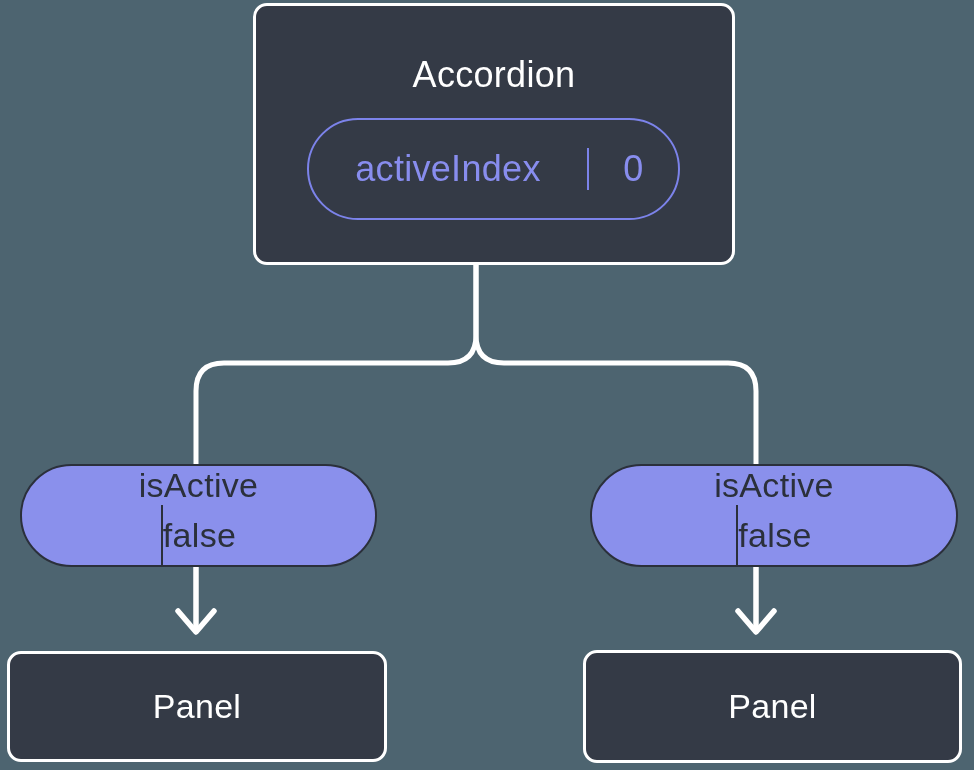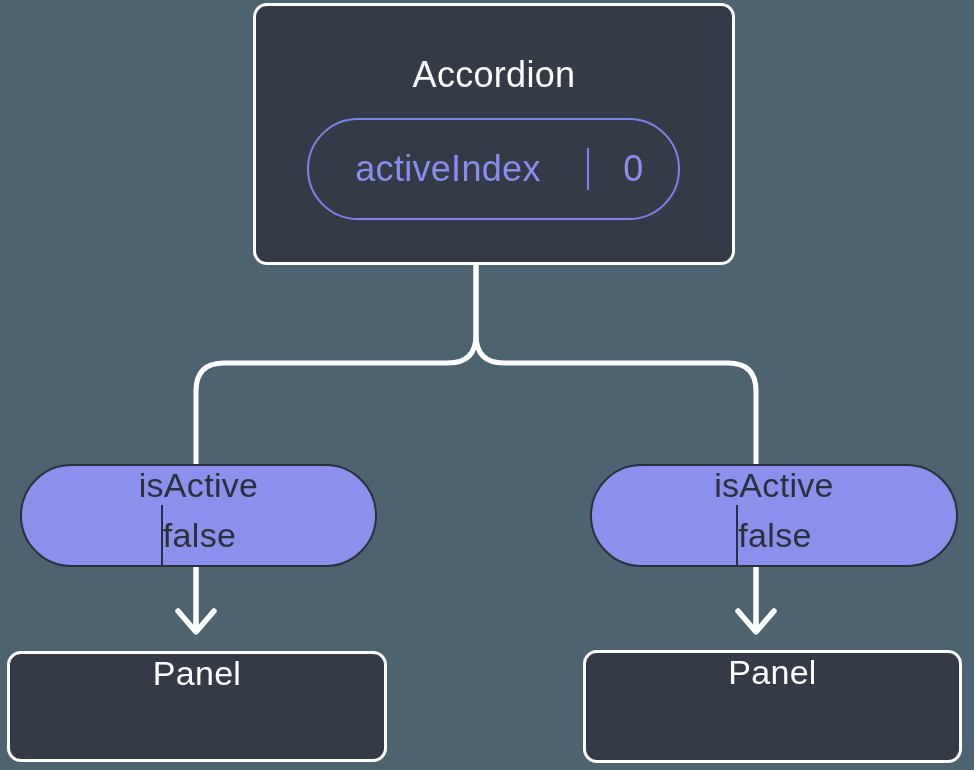--- a/index.html
+++ b/index.html
@@ -84,20 +84,21 @@
     width: 357px; height: 103px;
   }
   .pill-prop-left .pill-cell-left { width: 207px; }
   .pill-prop-right {
     left: 590px; top: 464px;
     width: 368px; height: 103px;
   }
   .pill-prop-right .pill-cell-left { width: 208px; }
   .node-panel {
     display: flex;
+    align-items: center;
     justify-content: center;
     color: #FFFFFF;
     font-size: 34px;
     font-weight: 500;
     letter-spacing: 0.3px;
   }
   .node-panel-left  { left: 7px;   top: 651px; width: 380px; height: 111px; }
   .node-panel-right { left: 583px; top: 650px; width: 379px; height: 113px; }
 </style>
 </head>

